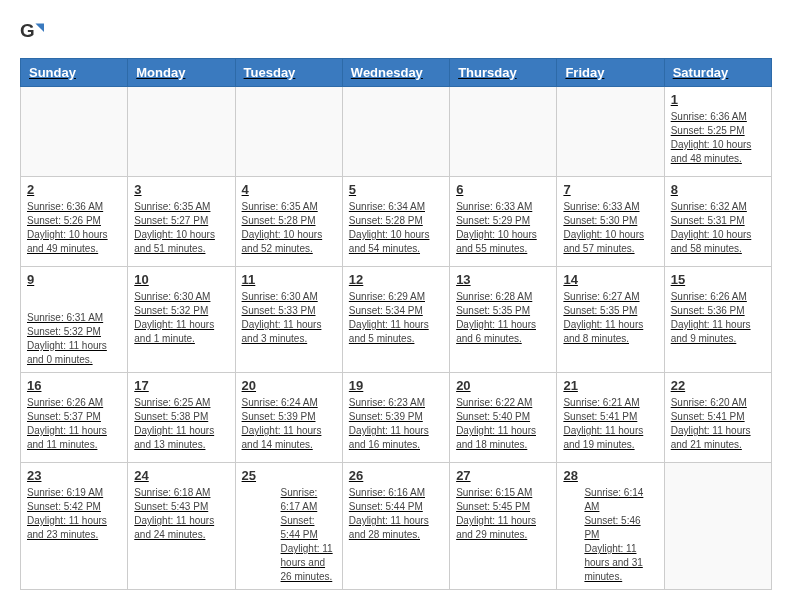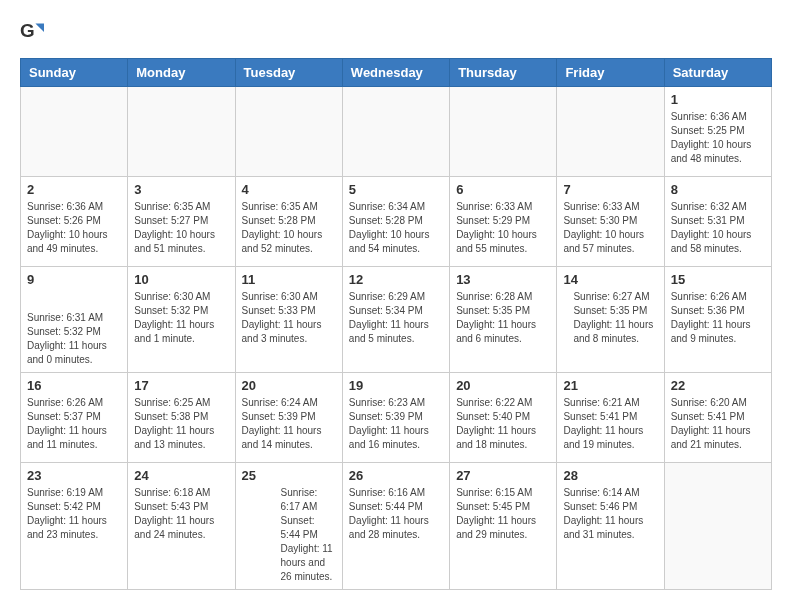--- a/index.html
+++ b/index.html
@@ -46,20 +46,21 @@
       color: #333;
     }
     .calendar-subtitle {
       font-size: 16px;
       color: #555;
     }
     .calendar-table {
       width: 100%;
       border-collapse: collapse;
       table-layout: fixed;
+      text-decoration: underline;
     }
     .calendar-table th {
       background-color: #3a7abf;
       color: #fff;
       text-align: left;
       padding: 6px 8px;
       font-size: 13px;
       font-weight: bold;
       border: 1px solid #2d6aa8;
     }
@@ -207,21 +208,21 @@
 Daylight: 11 hours and 5 minutes.</div>
         </td>
         <td>
           <span class="day-number">13</span>
           <div class="day-info" style="white-space: pre-line;">Sunrise: 6:28 AM
 Sunset: 5:35 PM
 Daylight: 11 hours and 6 minutes.</div>
         </td>
         <td>
           <span class="day-number">14</span>
-          <div class="day-info" style="white-space: pre-line; margin-left: 10px;">Sunrise: 6:27 AM
+          <div class="day-info" style="white-space: pre-line;">Sunrise: 6:27 AM
 Sunset: 5:35 PM
 Daylight: 11 hours and 8 minutes.</div>
         </td>
         <td>
           <span class="day-number">15</span>
           <div class="day-info" style="white-space: pre-line;">Sunrise: 6:26 AM
 Sunset: 5:36 PM
 Daylight: 11 hours and 9 minutes.</div>
         </td>
       </tr>
@@ -295,20 +296,20 @@
 Daylight: 11 hours and 28 minutes.</div>
         </td>
         <td>
           <span class="day-number">27</span>
           <div class="day-info" style="white-space: pre-line;">Sunrise: 6:15 AM
 Sunset: 5:45 PM
 Daylight: 11 hours and 29 minutes.</div>
         </td>
         <td>
           <span class="day-number">28</span>
-          <div class="day-info" style="white-space: pre-line;">Sunrise: 6:14 AM
+          <div class="day-info" style="white-space: pre-line; margin-left: 21px;">Sunrise: 6:14 AM
 Sunset: 5:46 PM
 Daylight: 11 hours and 31 minutes.</div>
         </td>
         <td class="empty"></td>
       </tr>
     </tbody>
 </table>
 
 </body></html>

